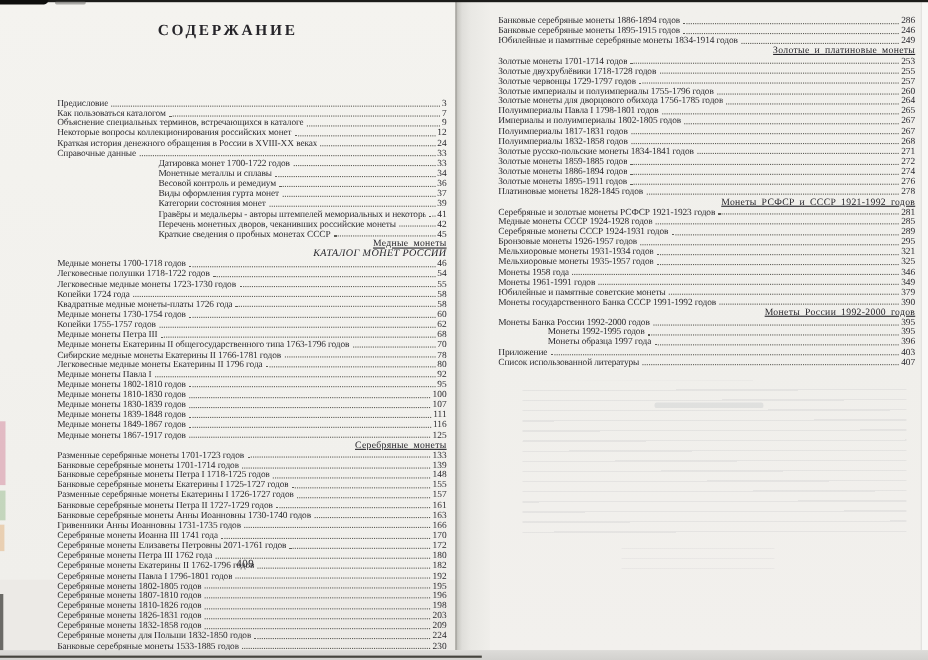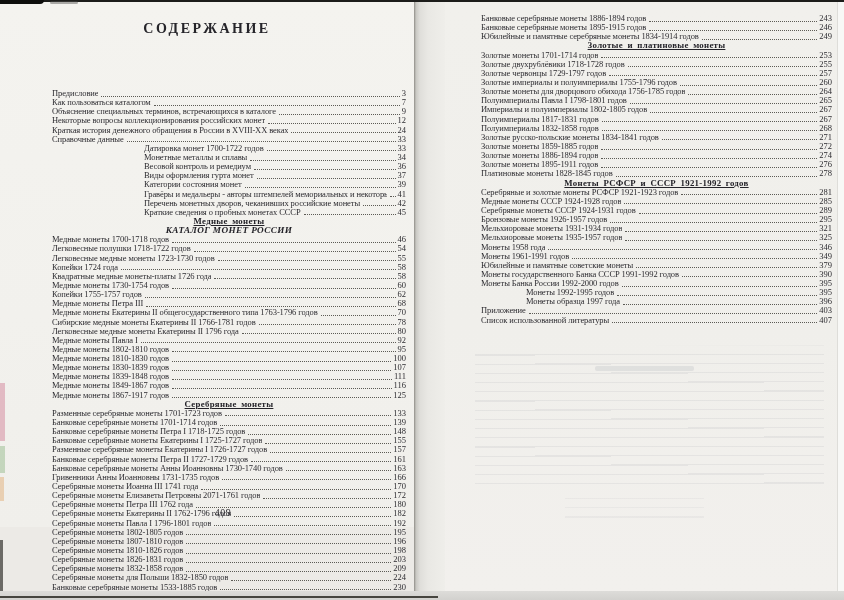--- a/index.html
+++ b/index.html
@@ -31,27 +31,27 @@
   .edge-pink{top:383px;width:5px;height:58px;background:rgba(213,142,162,.55);}
   .edge-green{top:446px;width:5px;height:27px;background:rgba(152,188,141,.5);}
   .edge-orange{top:477px;width:4px;height:24px;background:rgba(226,176,121,.5);}
   .edge-dark{top:540px;width:3px;height:52px;background:#6b6a66;}
 
   
   .doc-title{position:absolute;top:21px;left:0;width:100%;text-align:center;
     font-size:14px;font-weight:700;letter-spacing:2.5px;color:#26252a;}
   .toc{position:absolute;font-size:8.5px;line-height:9.15px;color:#2c2b30;}
   .toc-left{top:46px;left:52px;right:8px;margin-top:43px;--ind:92px;}
-  .toc-right{top:14px;left:8px;right:12px;margin-left:28px;--ind:45px;}
+  .toc-right{top:14px;left:8px;right:12px;--ind:45px;}
   .row{display:flex;align-items:flex-end;height:9.15px;}
   .row.ind{padding-left:var(--ind);}
   .row .lbl{white-space:nowrap;overflow:hidden;flex:0 1 auto;letter-spacing:-0.1px;}
   .row .dots{flex:1 1 6px;min-width:6px;border-bottom:1.2px dotted #5c5b55;margin:0 2px 1.6px 3px;}
   .row .pg{flex:0 0 auto;letter-spacing:0;}
-  .sec{height:9.15px;text-align:center;font-weight:700;font-size:8.8px;color:#242329;}
+  .sec{height:9.15px;text-align:right;font-weight:400;font-size:8.8px;color:#242329;}
   .sec .u{text-decoration:underline;letter-spacing:.3px;word-spacing:2px;}
   .sec.part{font-style:italic;font-size:9.2px;letter-spacing:.4px;}
   .pagenum{position:absolute;bottom:9px;left:16px;width:100%;text-align:center;
     font-size:10px;color:#2c2b30;letter-spacing:.5px;}
 
   
   .ghost{position:absolute;left:30px;right:20px;top:346px;height:140px;
     background:repeating-linear-gradient(180deg,transparent 0 8px,rgba(120,122,136,.10) 8px 9.2px);
     transform:skewY(-0.15deg);}
   .ghost2{position:absolute;left:120px;right:140px;top:490px;height:30px;
@@ -339,21 +339,21 @@
     <div class="pagenum">409</div>
   </div>
 
   <div class="gutter"></div>
 
   <div class="page-right">
     <div class="toc toc-right">
         <div class="row">
           <span class="lbl">Банковые серебряные монеты 1886-1894 годов</span>
           <span class="dots"></span>
-          <span class="pg">243</span>
+          <span class="pg">286</span>
         </div>
         <div class="row">
           <span class="lbl">Банковые серебряные монеты 1895-1915 годов</span>
           <span class="dots"></span>
           <span class="pg">246</span>
         </div>
         <div class="row">
           <span class="lbl">Юбилейные и памятные серебряные монеты 1834-1914 годов</span>
           <span class="dots"></span>
           <span class="pg">249</span>
@@ -473,20 +473,21 @@
         <div class="row">
           <span class="lbl">Юбилейные и памятные советские монеты</span>
           <span class="dots"></span>
           <span class="pg">379</span>
         </div>
         <div class="row">
           <span class="lbl">Монеты государственного Банка СССР 1991-1992 годов</span>
           <span class="dots"></span>
           <span class="pg">390</span>
         </div>
+        <div class="sec"><span class="u">Монеты России 1992-2000 годов</span></div>
         <div class="row">
           <span class="lbl">Монеты Банка России 1992-2000 годов</span>
           <span class="dots"></span>
           <span class="pg">395</span>
         </div>
         <div class="row ind">
           <span class="lbl">Монеты 1992-1995 годов</span>
           <span class="dots"></span>
           <span class="pg">395</span>
         </div>

